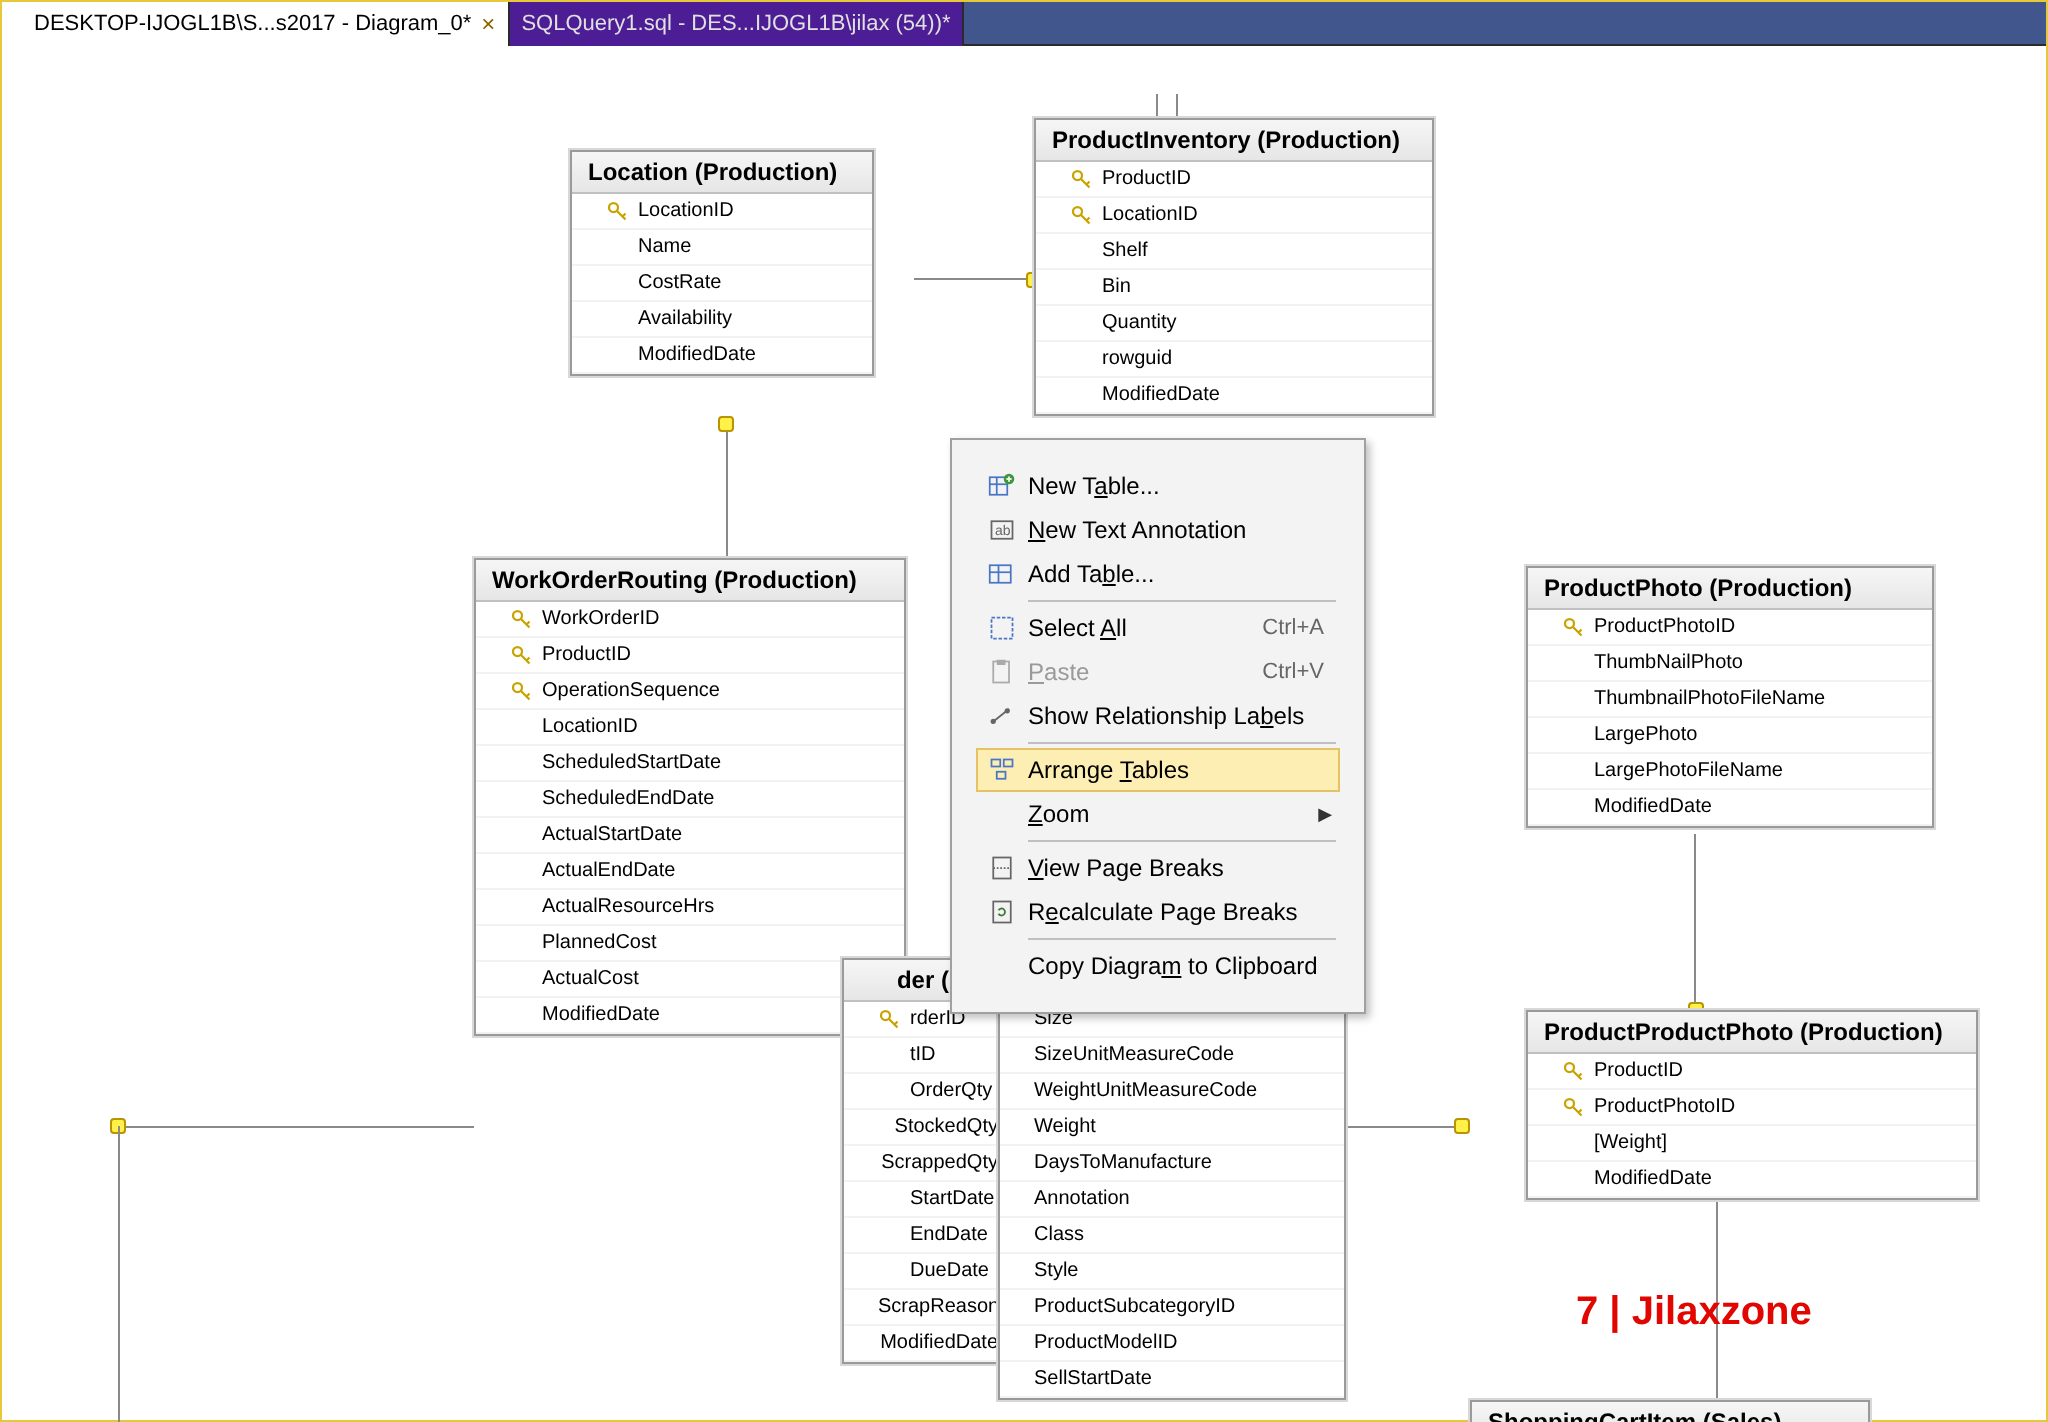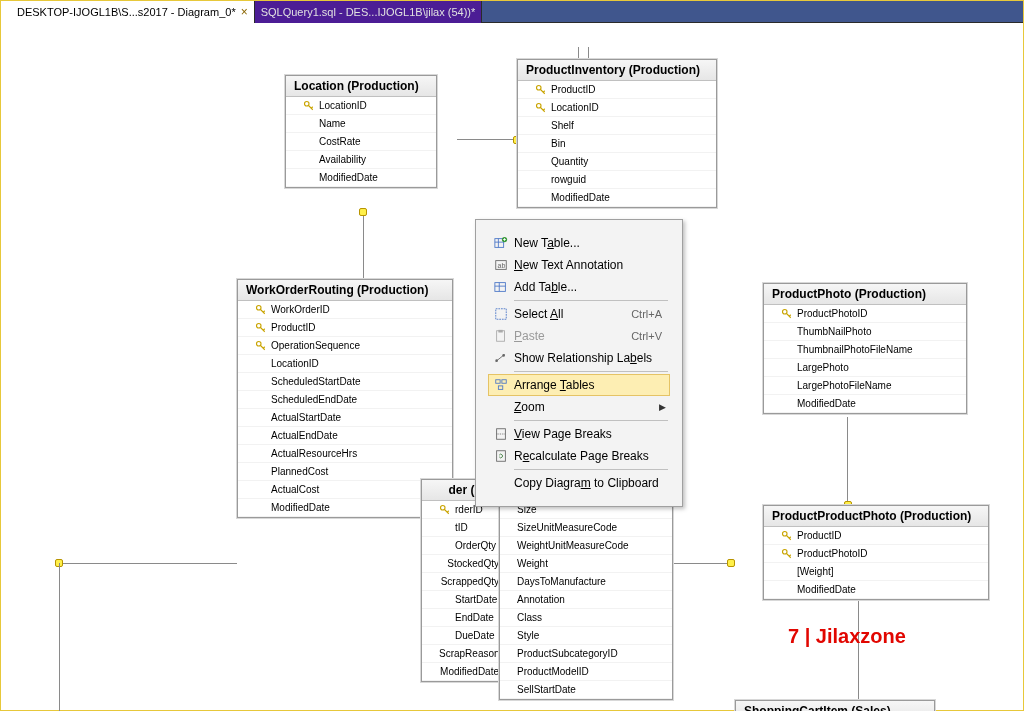--- a/index.html
+++ b/index.html
@@ -19,21 +19,21 @@
   .spacer { width:16px; display:inline-block; }
   .context-menu { position:absolute; background:#f3f3f3; border:1px solid #a0a0a0; box-shadow:2px 2px 4px rgba(0,0,0,.25); width:208px; font-size:12px; padding:12px; }
   .cm-row { display:flex; align-items:center; height:22px; padding:0 4px; }
   .cm-row.highlight { background:#fdeeb3; border:1px solid #e5c365; padding:0 3px; height:22px; }
   .cm-row.disabled { color:#9a9a9a; }
   .cm-icon { width:18px; display:flex; justify-content:center; align-items:center; margin-right:4px; }
   .cm-label { flex:1; white-space:nowrap; }
   .cm-shortcut { color:#666; font-size:11px; padding-right:4px; }
   .cm-arrow { width:10px; text-align:right; font-size:9px; color:#333; }
   .cm-sep { height:1px; background:#c0c0c0; margin:2px 2px 2px 26px; }
-  .watermark { position:absolute; font-weight:bold; color:#e10600; font-size:20px; }
+  .watermark { position:absolute; font-weight:bold; color:#e10600; font-size:20px;margin-top:20px; }
   .underline { text-decoration:underline; }
   .conn { position:absolute; background:#8a8a8a; }
   .conn-h { height:1px; }
   .conn-v { width:1px; }
   .endpoint { position:absolute; width:8px; height:8px; border:1px solid #b89400; background:#fff04a; border-radius:2px; }
 </style>
 </head>
 <body>
 
 <div class="frame">

